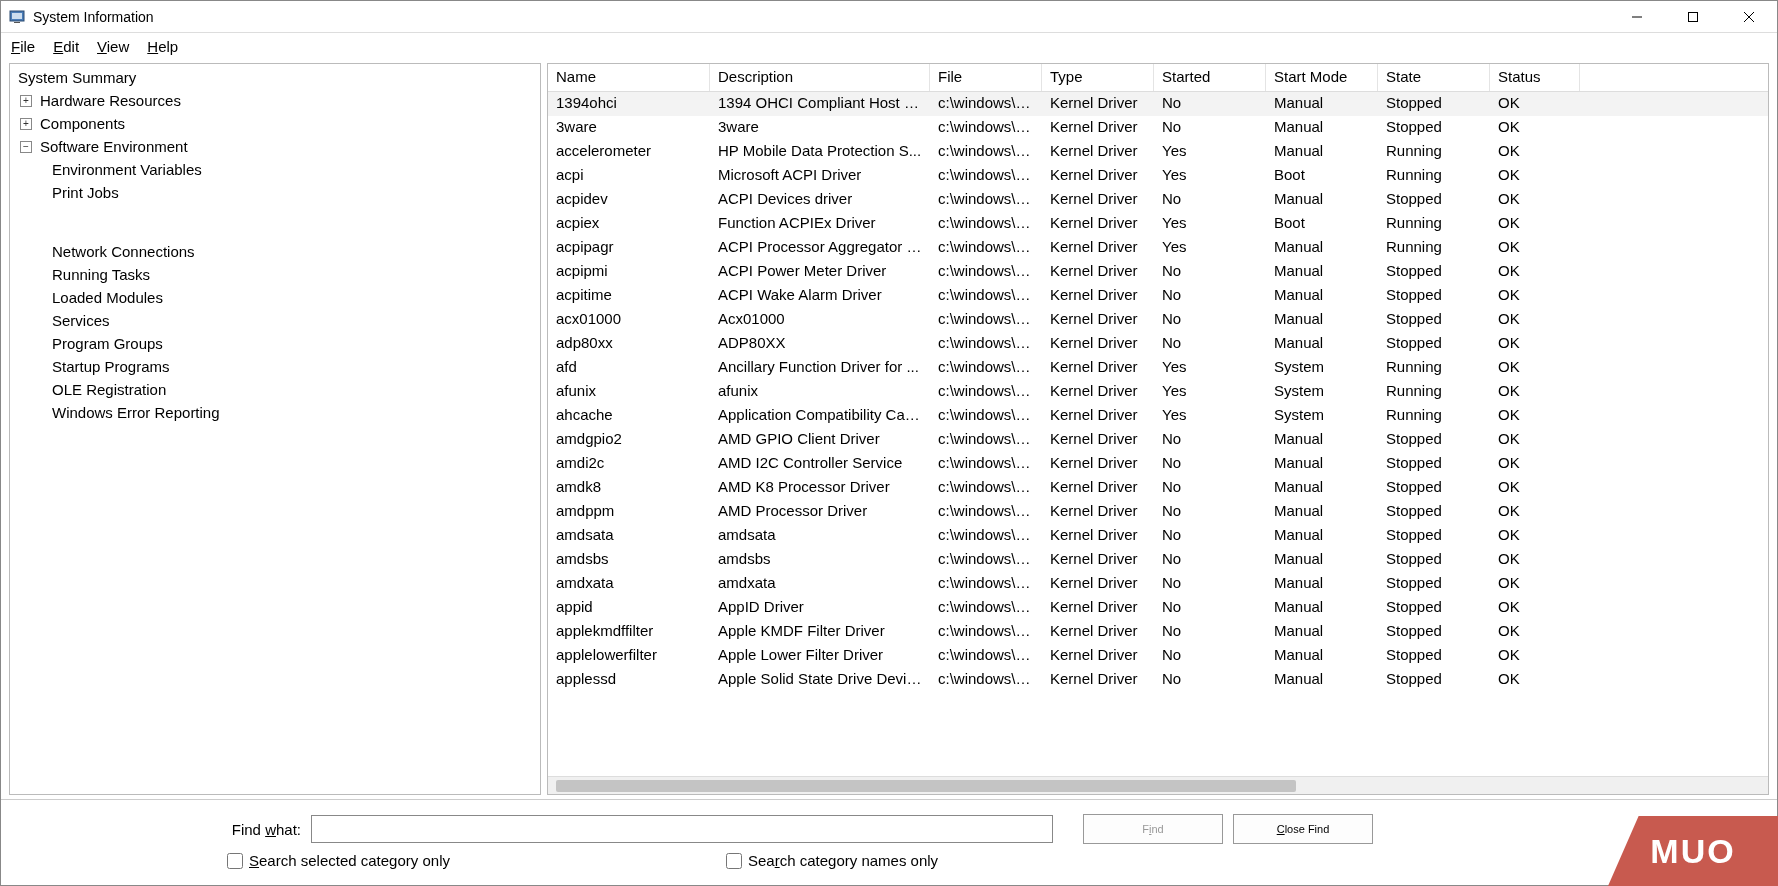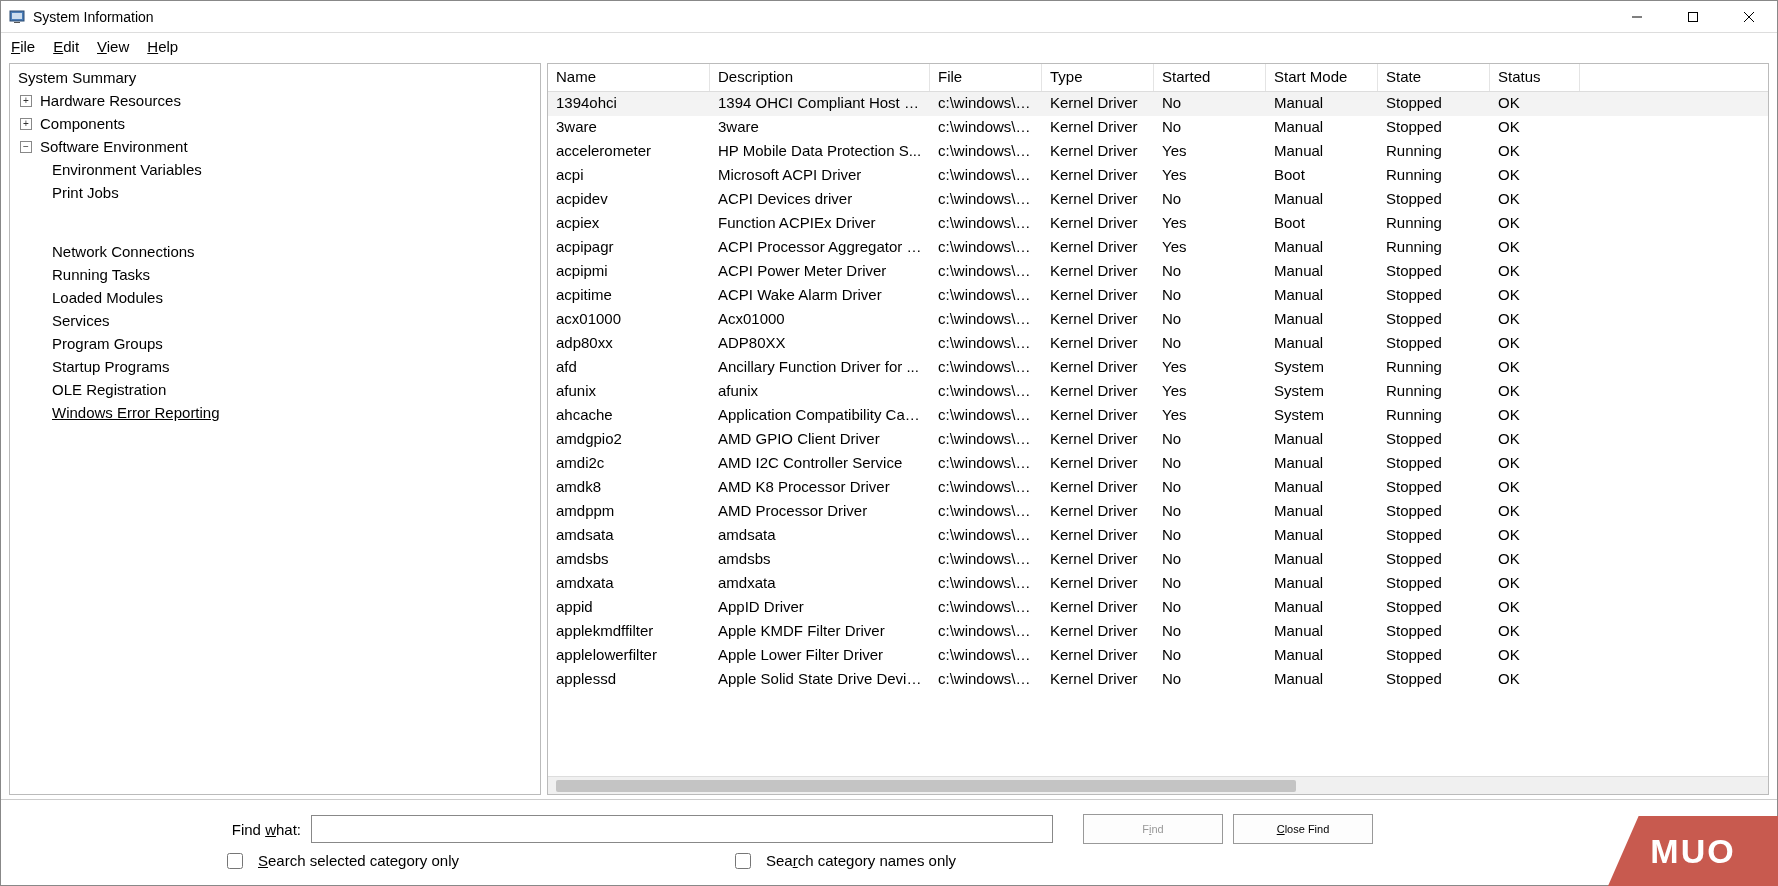--- a/index.html
+++ b/index.html
@@ -27,21 +27,21 @@
 .list-row .cell { padding: 2px 8px; overflow: hidden; white-space: nowrap; text-overflow: ellipsis; font-size: 15px; }
 .c0{width:162px}.c1{width:220px}.c2{width:112px}.c3{width:112px}.c4{width:112px}.c5{width:112px}.c6{width:112px}.c7{width:90px}
 .hscroll-track{height:18px;background:#f0f0f0;border-top:1px solid #ddd;position:relative}
 .hscroll-thumb{position:absolute;top:3px;left:8px;height:12px;width:740px;background:#c4c4c4;border-radius:2px}
 .footer { height: 86px; border-top: 1px solid #ccc; padding-top: 10px; }
 .footer-row { display: flex; align-items: center; gap: 10px; padding: 4px 20px; }
 .footer-label { width: 280px; text-align: right; font-size: 15px; }
 .footer-input { flex: 0 0 742px; height: 28px; border: 1px solid #888; padding: 2px 6px; font-size: 15px; }
 .footer-btn { width: 140px; height: 30px; border: 1px solid #999; background: #fdfdfd; font-size: 11px; display:flex;align-items:center;justify-content:center; }
 .footer-btn.disabled { color: #999; }
-.footer-check { display: flex; align-items: center; gap: 15px; font-size: 15px; padding-left: 16px; }
+.footer-check { display: flex; align-items: center; gap: 6px; font-size: 15px; padding-left: 16px; }
 .footer-check input { width: 16px; height: 16px; }
 .muo-watermark { position: absolute; right: 0; bottom: 0; width: 170px; height: 70px; background: #c85a4f; color: #fff; font-weight: bold; font-size: 34px; display: flex; align-items: center; justify-content: center; clip-path: polygon(18% 0, 100% 0, 100% 100%, 0 100%); letter-spacing: 2px; }
 ::-webkit-scrollbar{width:18px}
 ::-webkit-scrollbar-thumb{background:#c4c4c4}
 ::-webkit-scrollbar-track{background:#f0f0f0}
 </style>
 </head>
 <body>
 
 <div class="title-bar">
@@ -116,21 +116,21 @@
         </div>
         <div class="tree-node" style="padding-left: 38px;">
           <span class="tree-label">Program Groups</span>
         </div>
         <div class="tree-node" style="padding-left: 38px;">
           <span class="tree-label">Startup Programs</span>
         </div>
         <div class="tree-node" style="padding-left: 38px;">
           <span class="tree-label">OLE Registration</span>
         </div>
-        <div class="tree-node" style="padding-left: 38px; text-decoration: underline;">
+        <div class="tree-node" style="padding-left: 38px;">
           <span class="tree-label">Windows Error Reporting</span>
         </div>
       </div>
   </div>
 
   <div class="list-panel">
     <div class="list-header">
       <div class="col c0">Name</div>
       <div class="col c1">Description</div>
       <div class="col c2">File</div>

